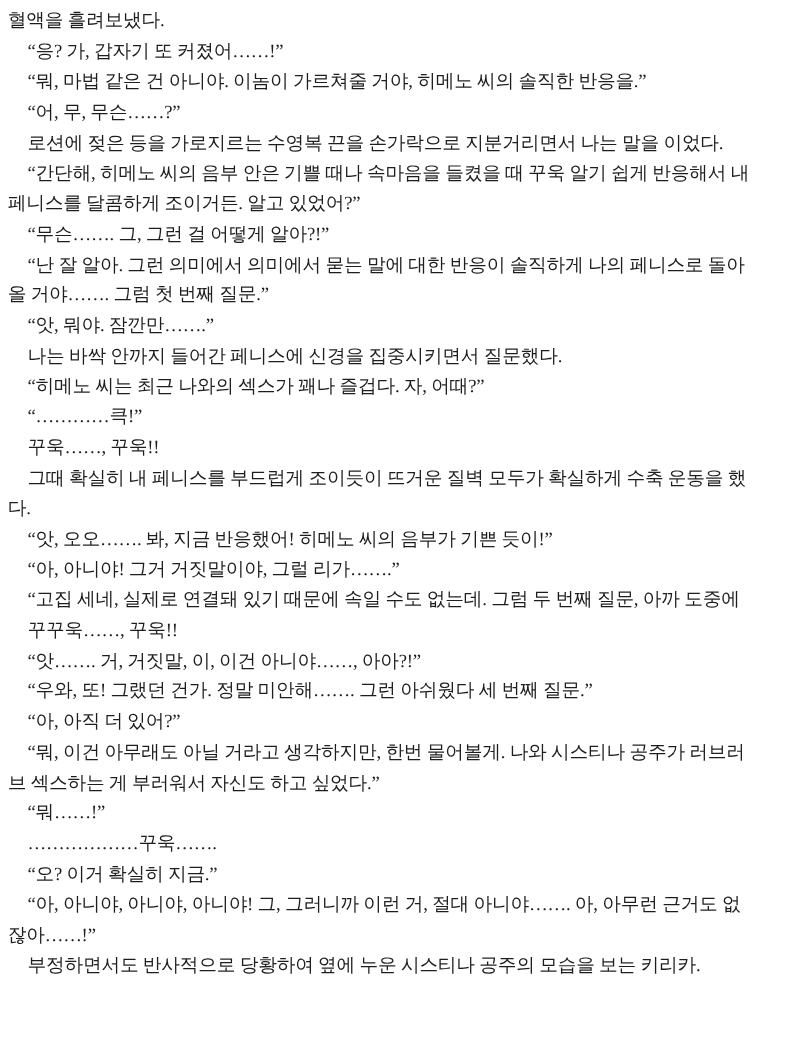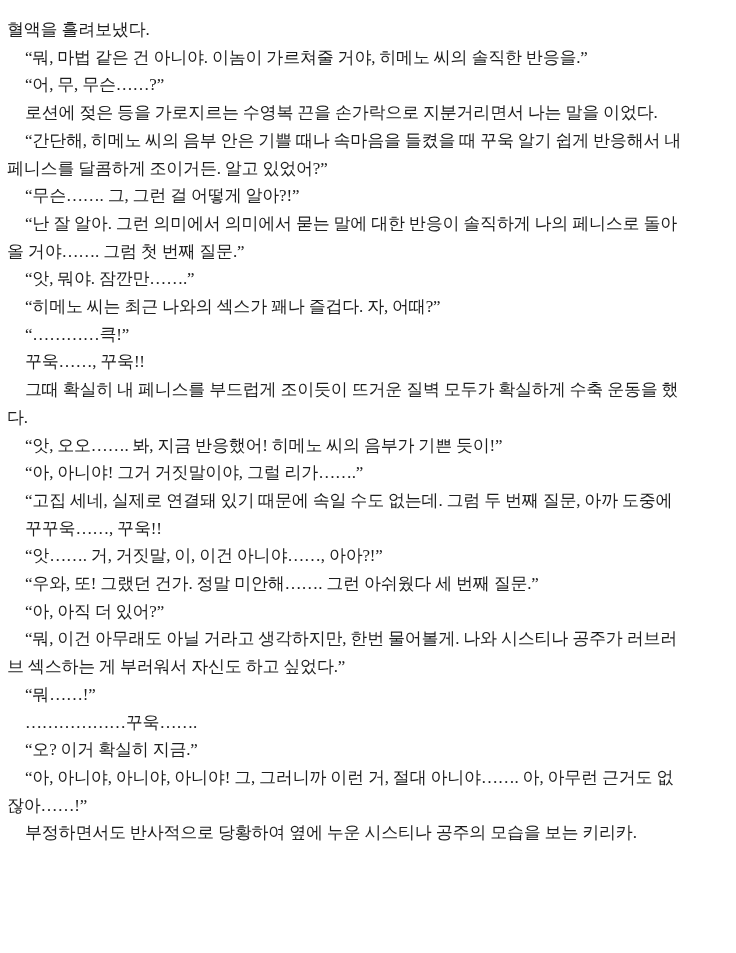--- a/index.html
+++ b/index.html
@@ -10,21 +10,21 @@
   body {
     width: 736px;
     height: 953px;
     overflow: hidden;
     box-sizing: border-box;
   }
   .page {
     width: 736px;
     height: 953px;
     box-sizing: border-box;
-    padding: 16px 8px 0 7px;
+    padding: 5px 8px 0 7px;
     background: #ffffff;
     font-family: "Liberation Serif", "DejaVu Serif", serif;
     font-size: 17px;
     letter-spacing: -0.2px;
     color: #1d1d1d;
   }
   .page p.line {
     margin: 0;
     padding: 0;
     line-height: 27.7px;
@@ -33,29 +33,31 @@
   }
   .page p.line.indent {
     text-indent: 18px;
   }
 </style>
 </head>
 <body>
 
 <div class="page">
   <p class="line">혈액을 흘려보냈다.</p>
+  <p class="line indent">“응? 가, 갑자기 또 커졌어……!”</p>
   <p class="line indent">“뭐, 마법 같은 건 아니야. 이놈이 가르쳐줄 거야, 히메노 씨의 솔직한 반응을.”</p>
   <p class="line indent">“어, 무, 무슨……?”</p>
   <p class="line indent">로션에 젖은 등을 가로지르는 수영복 끈을 손가락으로 지분거리면서 나는 말을 이었다.</p>
   <p class="line indent">“간단해, 히메노 씨의 음부 안은 기쁠 때나 속마음을 들켰을 때 꾸욱 알기 쉽게 반응해서 내</p>
   <p class="line">페니스를 달콤하게 조이거든. 알고 있었어?”</p>
   <p class="line indent">“무슨……. 그, 그런 걸 어떻게 알아?!”</p>
   <p class="line indent">“난 잘 알아. 그런 의미에서 의미에서 묻는 말에 대한 반응이 솔직하게 나의 페니스로 돌아</p>
   <p class="line">올 거야……. 그럼 첫 번째 질문.”</p>
   <p class="line indent">“앗, 뭐야. 잠깐만…….”</p>
+  <p class="line indent">나는 바싹 안까지 들어간 페니스에 신경을 집중시키면서 질문했다.</p>
   <p class="line indent">“히메노 씨는 최근 나와의 섹스가 꽤나 즐겁다. 자, 어때?”</p>
   <p class="line indent">“…………큭!”</p>
   <p class="line indent">꾸욱……, 꾸욱!!</p>
   <p class="line indent">그때 확실히 내 페니스를 부드럽게 조이듯이 뜨거운 질벽 모두가 확실하게 수축 운동을 했</p>
   <p class="line">다.</p>
   <p class="line indent">“앗, 오오……. 봐, 지금 반응했어! 히메노 씨의 음부가 기쁜 듯이!”</p>
   <p class="line indent">“아, 아니야! 그거 거짓말이야, 그럴 리가…….”</p>
   <p class="line indent">“고집 세네, 실제로 연결돼 있기 때문에 속일 수도 없는데. 그럼 두 번째 질문, 아까 도중에</p>
   <p class="line indent">꾸꾸욱……, 꾸욱!!</p>
   <p class="line indent">“앗……. 거, 거짓말, 이, 이건 아니야……, 아아?!”</p>

